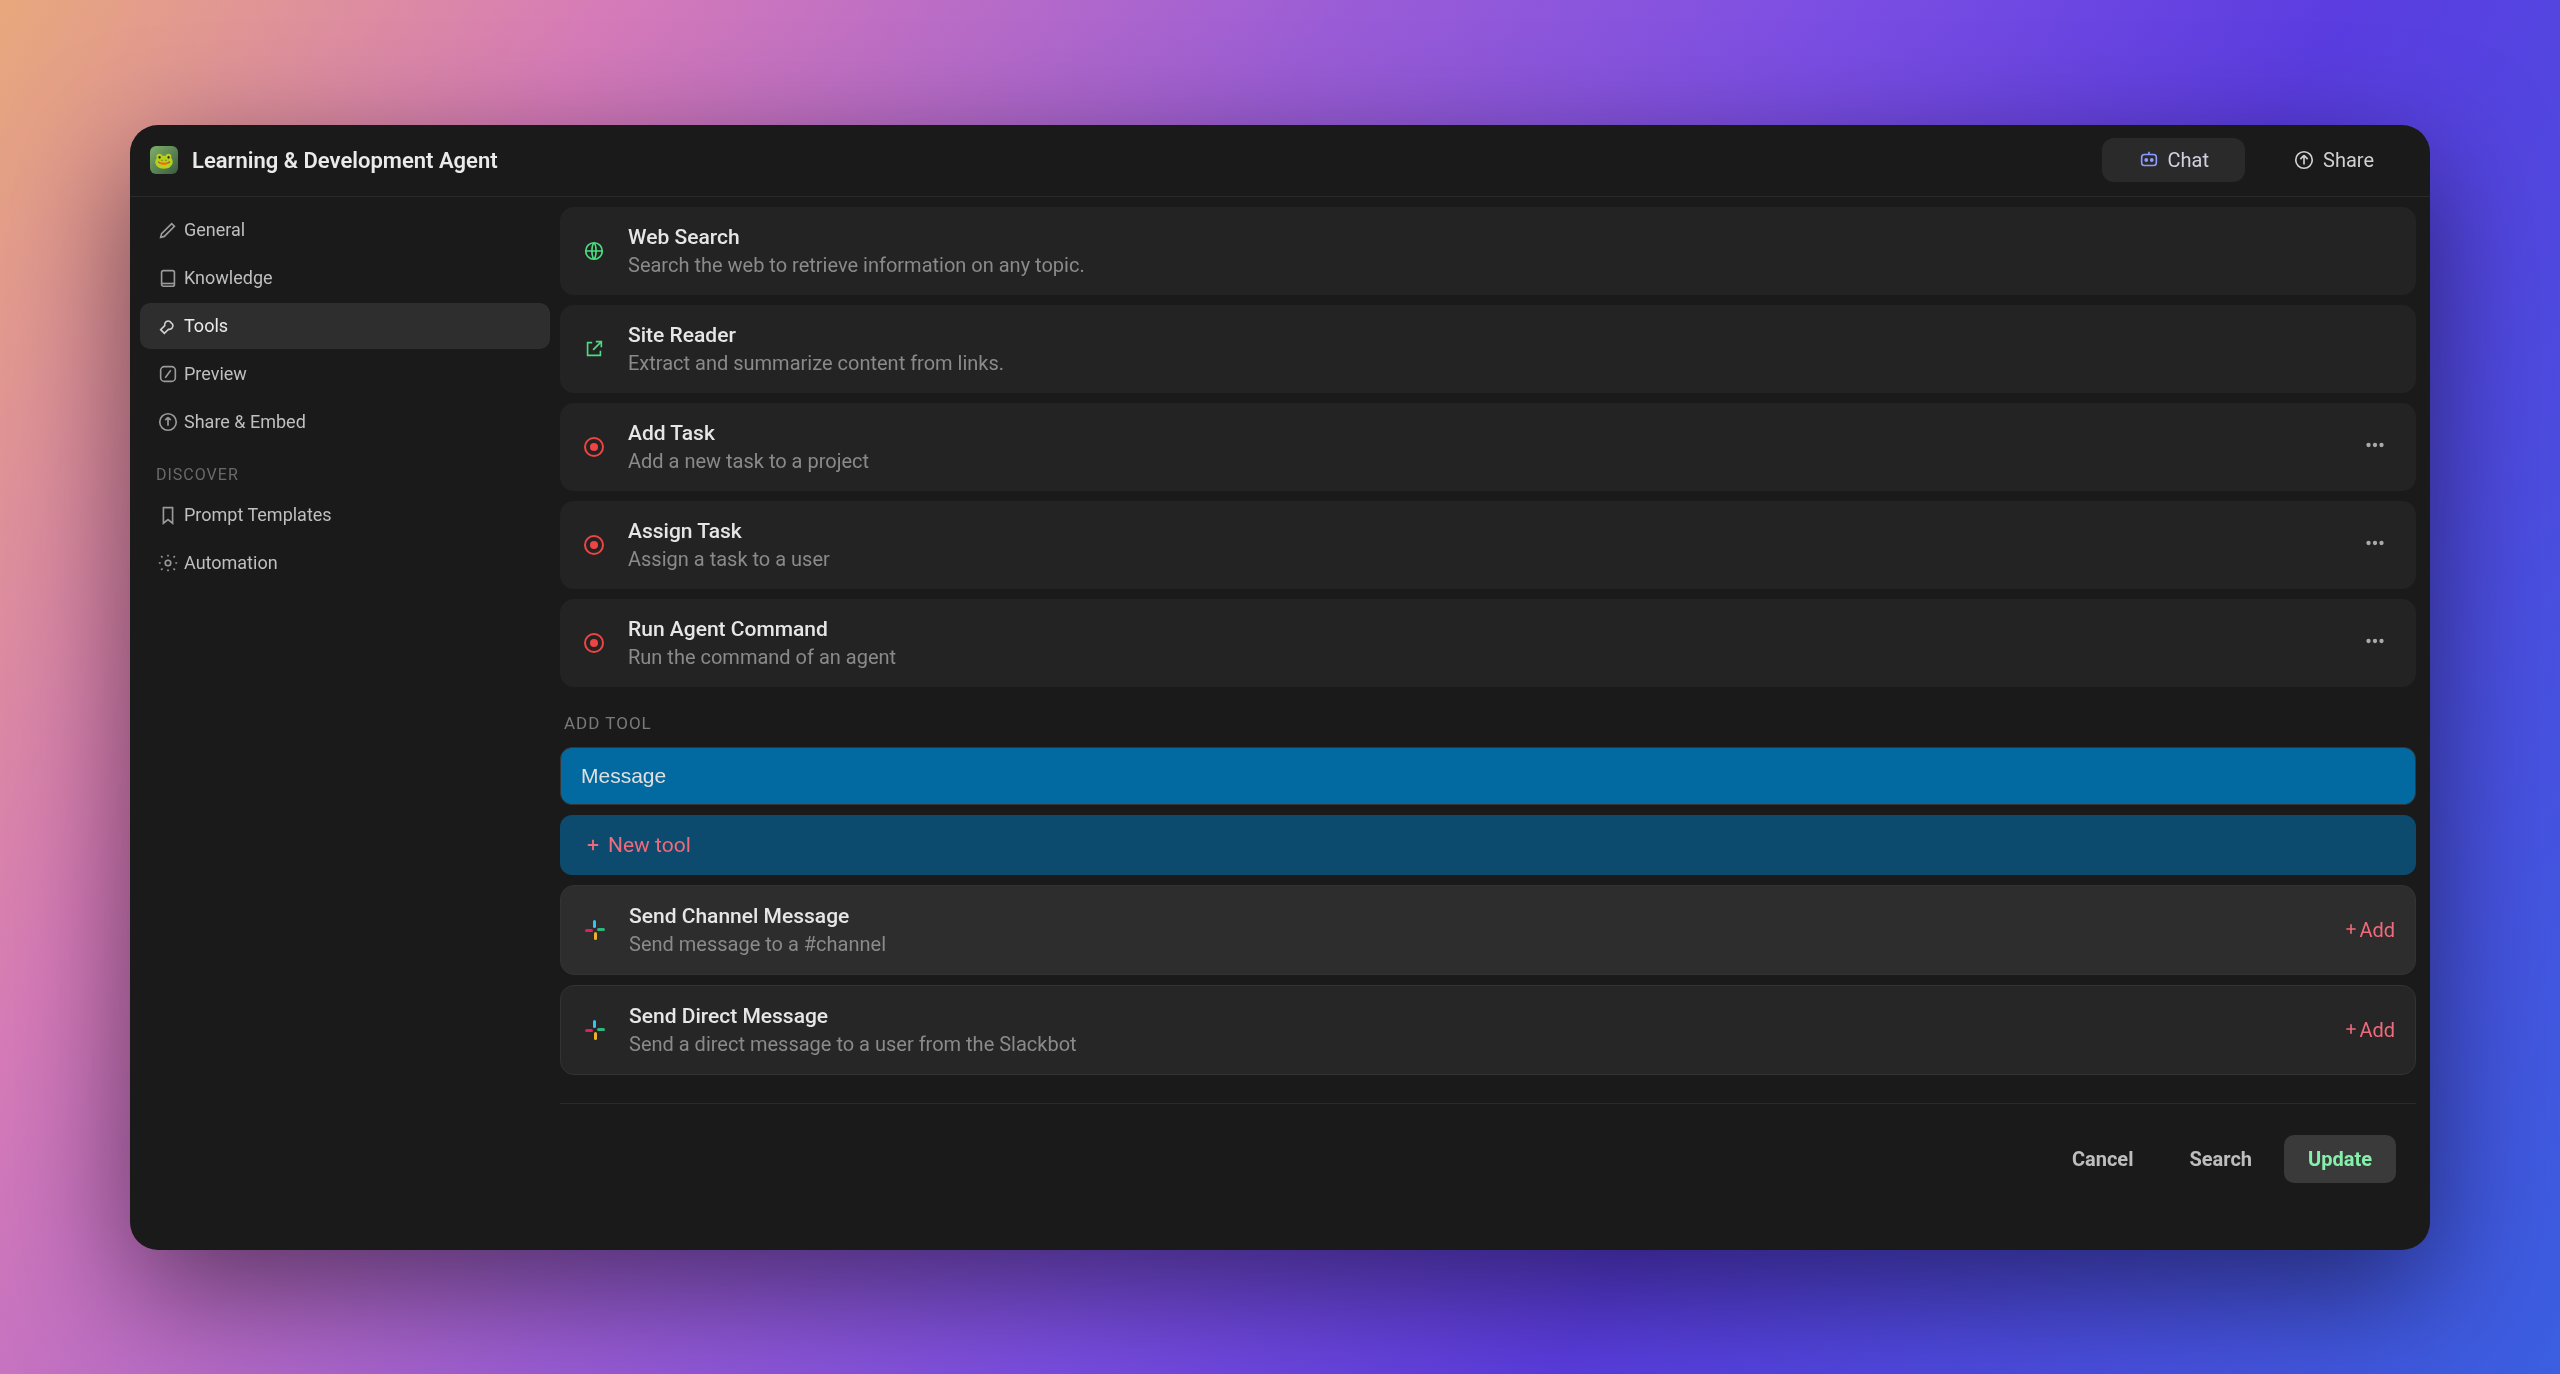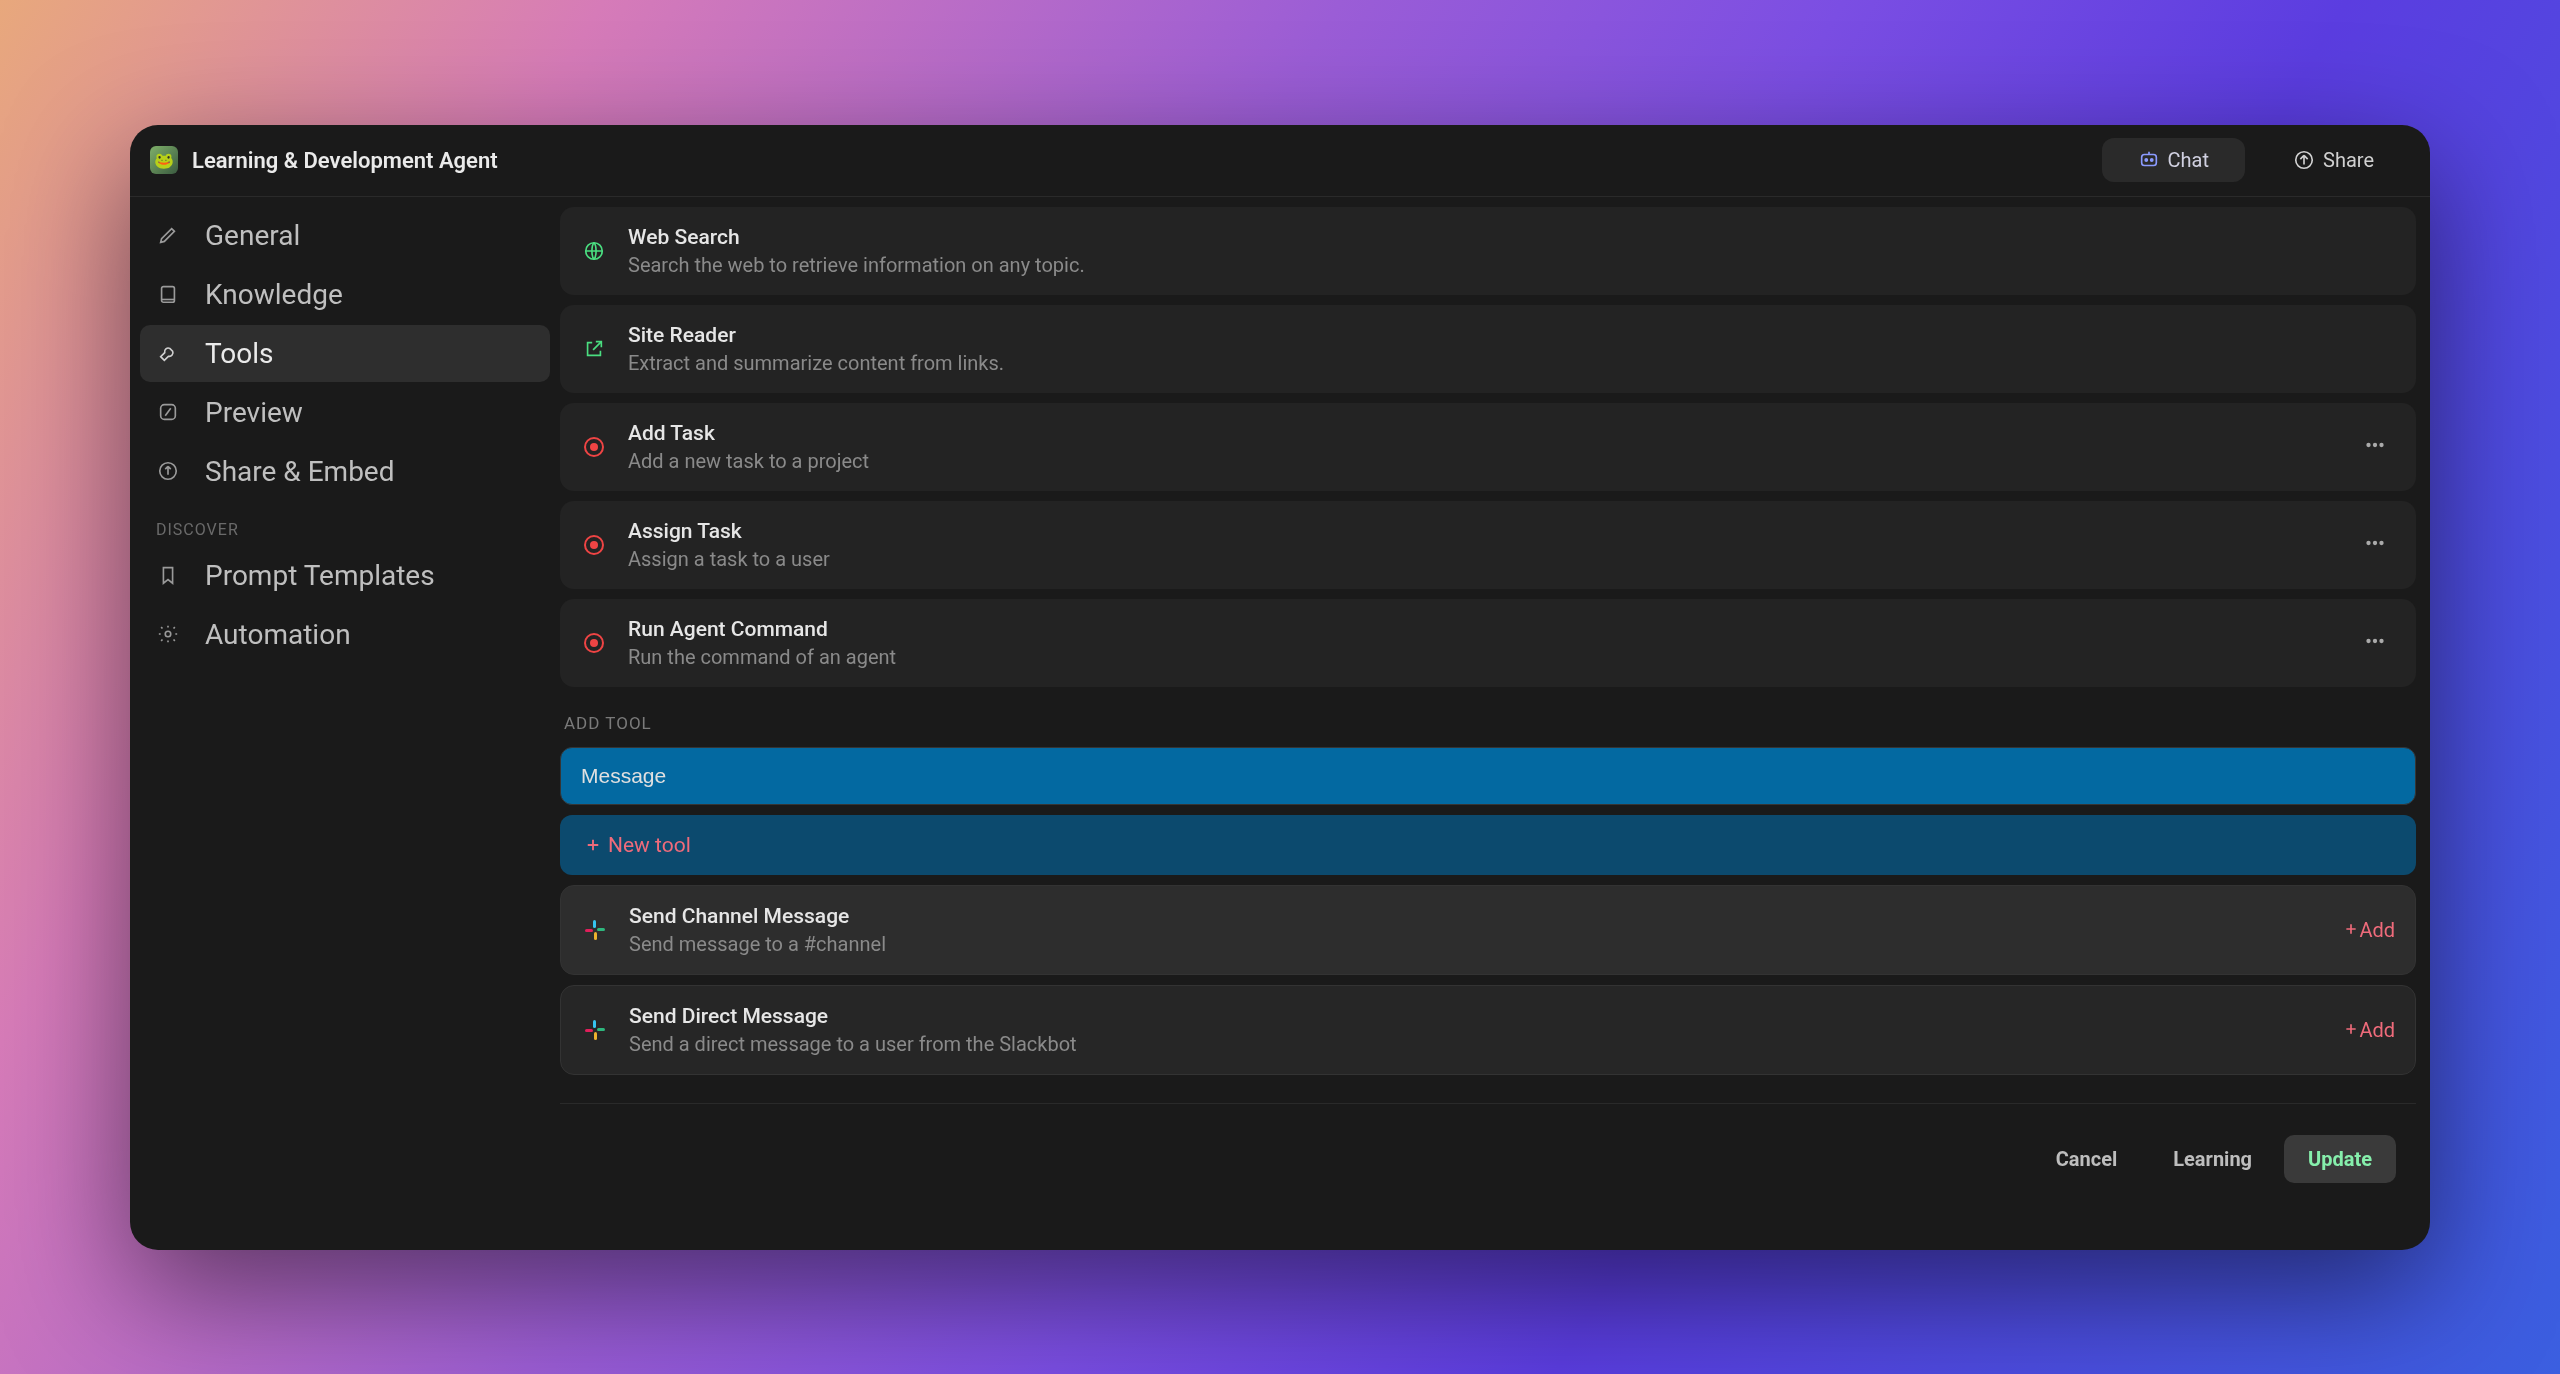--- a/index.html
+++ b/index.html
@@ -56,25 +56,25 @@
   
   .body { flex:1; display:flex; overflow:hidden; }
 
   
   .sidebar {
     width: 430px;
     padding: 10px;
     display:flex; flex-direction:column; gap:2px;
   }
   .side-item {
-    display:flex; align-items:center; gap:25px;
+    display:flex; align-items:center; gap:4px;
     padding: 12px 16px;
     border-radius: 10px;
     color: #bfbfbf;
-    font-size: 28px;
+    font-size: 18px;
     cursor:pointer;
   }
   .side-item.active { background:#2e2e2e; color:#eaeaea; }
   .side-item .ic { width:24px; display:flex; justify-content:center; color:#9a9a9a; }
   .side-item.active .ic { color:#d0d0d0; }
   .side-section {
     padding: 18px 16px 6px 16px;
     font-size: 16px;
     letter-spacing: 1px;
     color:#6a6a6a;
@@ -387,19 +387,19 @@
                 </svg></span>
       <span>Add</span>
     </div>
           </div>
         </div>
 
       <div class="hr"></div>
 
       <div class="footer">
         <div class="foot-btn ghost">Cancel</div>
-        <div class="foot-btn ghost">Learning</div>
+        <div class="foot-btn ghost">Search</div>
         <div class="foot-btn primary">Update</div>
       </div>
 
     </div>
   </div>
 </div>
 
 </body></html>

